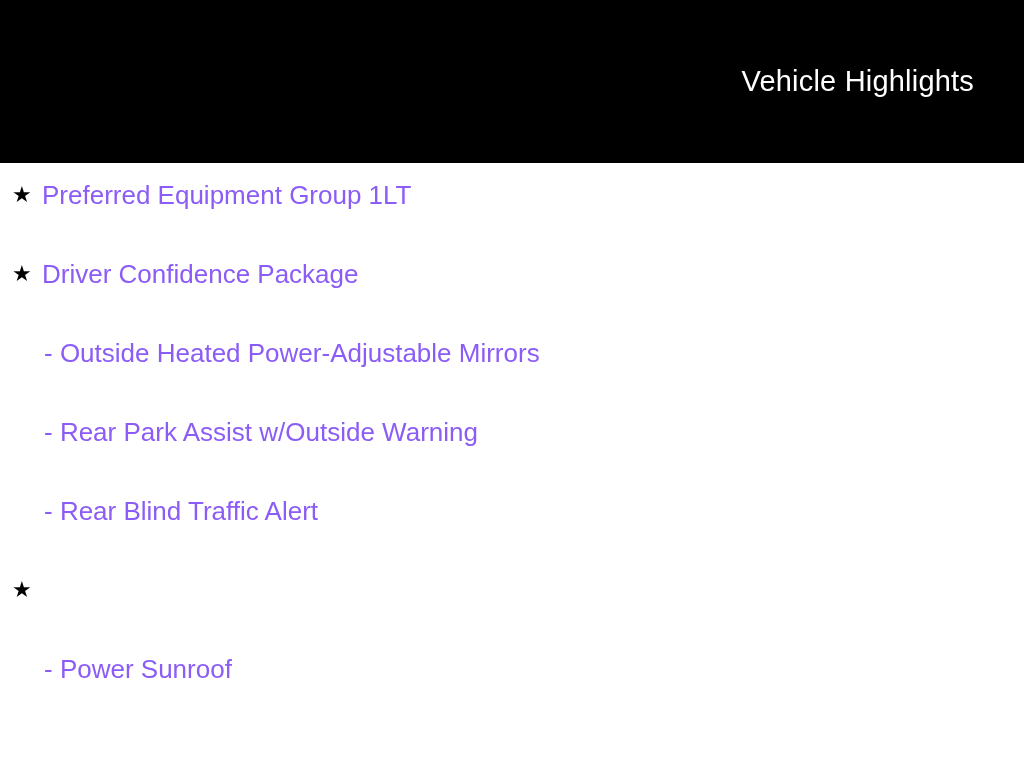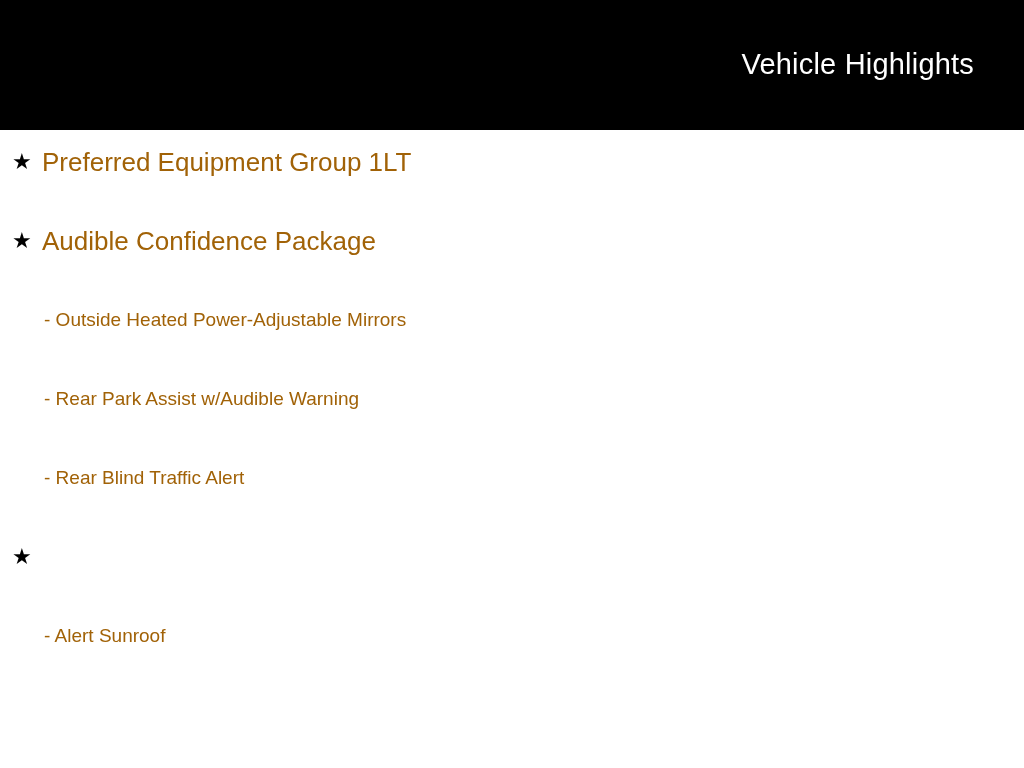--- a/index.html
+++ b/index.html
@@ -14,21 +14,21 @@
     overflow: hidden;
   }
   .page {
     position: relative;
     width: 1024px;
     height: 768px;
     background: #ffffff;
   }
   .header-bar {
     width: 1024px;
-    height: 130px;
+    height: 163px;
     background: #000000;
     display: flex;
     align-items: center;
     justify-content: flex-end;
     box-sizing: border-box;
     padding-right: 50px;
   }
   .header-title {
     color: #ffffff;
     font-size: 29px;
@@ -54,63 +54,63 @@
     width: 30px;
     font-size: 22px;
     line-height: 28px;
     color: #000000;
     flex: 0 0 auto;
     text-align: left;
   }
   .item-text {
     font-size: 26px;
     line-height: 28px;
-    color: #a16207;
+    color: #8b5cf6;
     white-space: nowrap;
   }
   .sub-row .item-text {
-    font-size: 19px;
+    font-size: 26px;
   }
 </style>
 </head>
 <body>
 
 <div class="page">
 
   <div class="header-bar">
     <div class="header-title">Vehicle Highlights</div>
   </div>
 
   <div class="content">
 
     <div class="item bullet-row">
       <span class="star">★</span>
       <span class="item-text">Preferred Equipment Group 1LT</span>
     </div>
 
     <div class="item bullet-row">
       <span class="star">★</span>
-      <span class="item-text">Audible Confidence Package</span>
+      <span class="item-text">Driver Confidence Package</span>
     </div>
 
     <div class="item sub-row">
       <span class="item-text">- Outside Heated Power-Adjustable Mirrors</span>
     </div>
 
     <div class="item sub-row">
-      <span class="item-text">- Rear Park Assist w/Audible Warning</span>
+      <span class="item-text">- Rear Park Assist w/Outside Warning</span>
     </div>
 
     <div class="item sub-row">
       <span class="item-text">- Rear Blind Traffic Alert</span>
     </div>
 
 
     <div class="item bullet-row">
       <span class="star">★</span>
     </div>
 
     <div class="item sub-row">
-      <span class="item-text">- Alert Sunroof</span>
+      <span class="item-text">- Power Sunroof</span>
     </div>
 
   </div>
 </div>
 
 </body></html>

